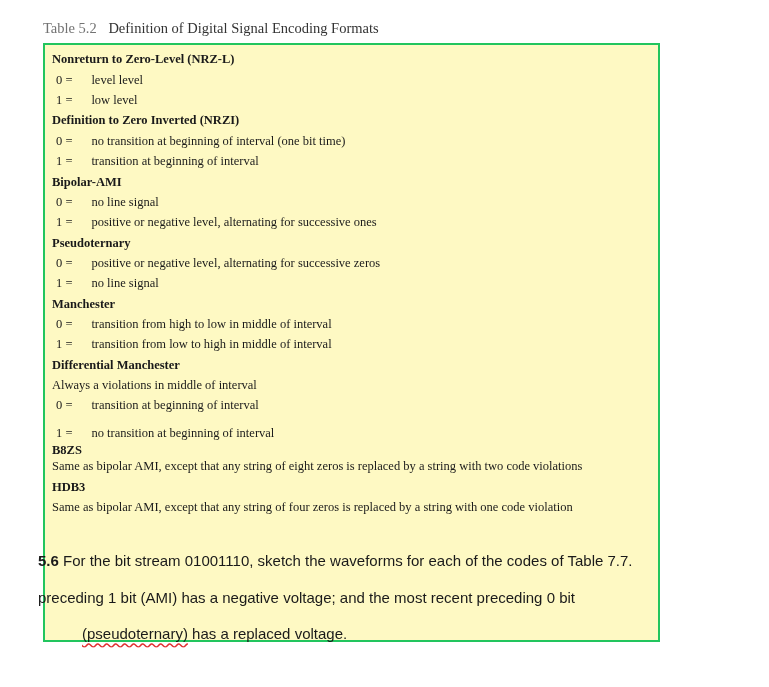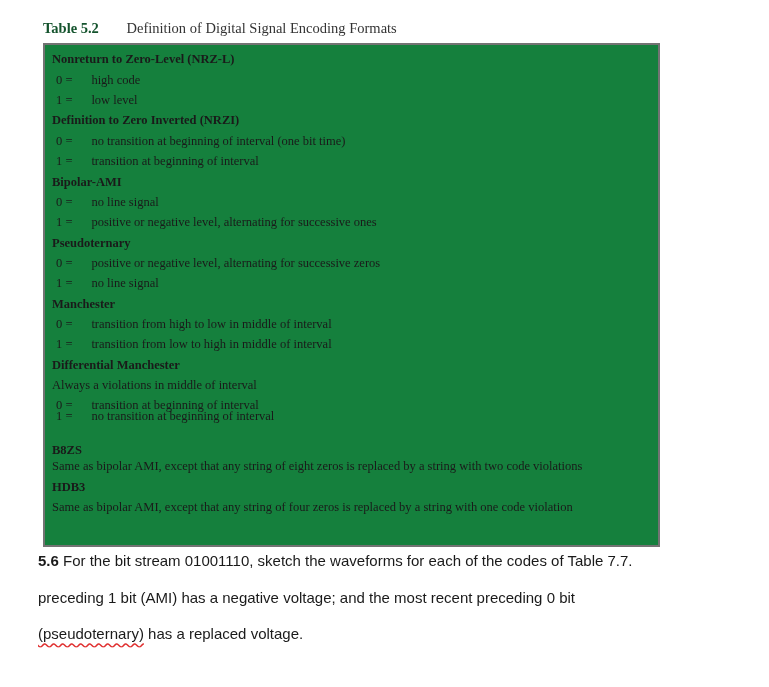--- a/index.html
+++ b/index.html
@@ -1,50 +1,50 @@
 <!DOCTYPE html>
 <html><head>
 <meta charset="utf-8">
 <style>
   html, body { margin: 0; padding: 0; background: #ffffff; }
   body { width: 769px; height: 687px; position: relative; overflow: hidden; }
   .caption {
     position: absolute; left: 43px; top: 20px;
     font-family: "Liberation Serif", serif; font-size: 14.5px; color: #333;
   }
-  .caption .num { color: #14532d; font-weight: bold; margin-right: 24px; }
+  .caption .num { color: #737373; font-weight: normal; margin-right: 8px; }
   .table-box {
-    position: absolute; left: 43px; top: 43px; width: 617px; height: 504px;
-    border: 2px solid #737373; background: #15803d; box-sizing: border-box;
+    position: absolute; left: 43px; top: 43px; width: 617px; height: 599px;
+    border: 2px solid #22c55e; background: #fef9c3; box-sizing: border-box;
     font-family: "Liberation Serif", serif; color: #1a1a1a;
   }
   .row { position: absolute; left: 7px; font-size: 12.5px; white-space: nowrap; }
   .row.head { font-weight: bold; }
   .row.def { left: 11px; }
   .row.def .eq { display: inline-block; width: 26px; }
   .row.para { left: 7px; }
   .problem {
     position: absolute; left: 38px; top: 549px; width: 700px;
     font-family: "Liberation Sans", sans-serif; font-size: 15px; color: #1a1a1a;
   }
   .problem p { margin: 0; height: 36.5px; line-height: 24px; }
   .problem b { font-weight: bold; }
-  .squiggle { text-decoration: underline wavy #e03030; text-underline-offset: 3px; }
+  .squiggle { text-decoration: underline wavy #e03030; text-underline-offset: 3px; margin-left: 44px; }
 </style>
 </head>
 <body>
 
 <div class="caption">
   <span class="num">Table 5.2</span>
   <span>Definition of Digital Signal Encoding Formats</span>
 </div>
 
 <div class="table-box">
   <div class="row head" style="top:7px">Nonreturn to Zero-Level (NRZ-L)</div>
-  <div class="row def" style="top:28px"><span>0</span> <span class="eq">=</span><span>high code</span></div>
+  <div class="row def" style="top:28px"><span>0</span> <span class="eq">=</span><span>level level</span></div>
   <div class="row def" style="top:48px"><span>1</span> <span class="eq">=</span><span>low level</span></div>
 
   <div class="row head" style="top:68px">Definition to Zero Inverted (NRZI)</div>
   <div class="row def" style="top:89px"><span>0</span> <span class="eq">=</span><span>no transition at beginning of interval (one bit time)</span></div>
   <div class="row def" style="top:109px"><span>1</span> <span class="eq">=</span><span>transition at beginning of interval</span></div>
 
   <div class="row head" style="top:130px">Bipolar-AMI</div>
   <div class="row def" style="top:150px"><span>0</span> <span class="eq">=</span><span>no line signal</span></div>
   <div class="row def" style="top:170px"><span>1</span> <span class="eq">=</span><span>positive or negative level, alternating for successive ones</span></div>
 
@@ -52,21 +52,21 @@
   <div class="row def" style="top:211px"><span>0</span> <span class="eq">=</span><span>positive or negative level, alternating for successive zeros</span></div>
   <div class="row def" style="top:231px"><span>1</span> <span class="eq">=</span><span>no line signal</span></div>
 
   <div class="row head" style="top:252px">Manchester</div>
   <div class="row def" style="top:272px"><span>0</span> <span class="eq">=</span><span>transition from high to low in middle of interval</span></div>
   <div class="row def" style="top:292px"><span>1</span> <span class="eq">=</span><span>transition from low to high in middle of interval</span></div>
 
   <div class="row head" style="top:313px">Differential Manchester</div>
   <div class="row para" style="top:333px">Always a violations in middle of interval</div>
   <div class="row def" style="top:353px"><span>0</span> <span class="eq">=</span><span>transition at beginning of interval</span></div>
-  <div class="row def" style="top:364px"><span>1</span> <span class="eq">=</span><span>no transition at beginning of interval</span></div>
+  <div class="row def" style="top:381px"><span>1</span> <span class="eq">=</span><span>no transition at beginning of interval</span></div>
 
   <div class="row head" style="top:398px">B8ZS</div>
   <div class="row para" style="top:414px">Same as bipolar AMI, except that any string of eight zeros is replaced by a string with two code violations</div>
 
   <div class="row head" style="top:435px">HDB3</div>
   <div class="row para" style="top:455px">Same as bipolar AMI, except that any string of four zeros is replaced by a string with one code violation</div>
 </div>
 
 <div class="problem">
   <p><b>5.6</b><span> For the bit stream 01001110, sketch the waveforms for each of the codes of Table 7.7.</span></p>

